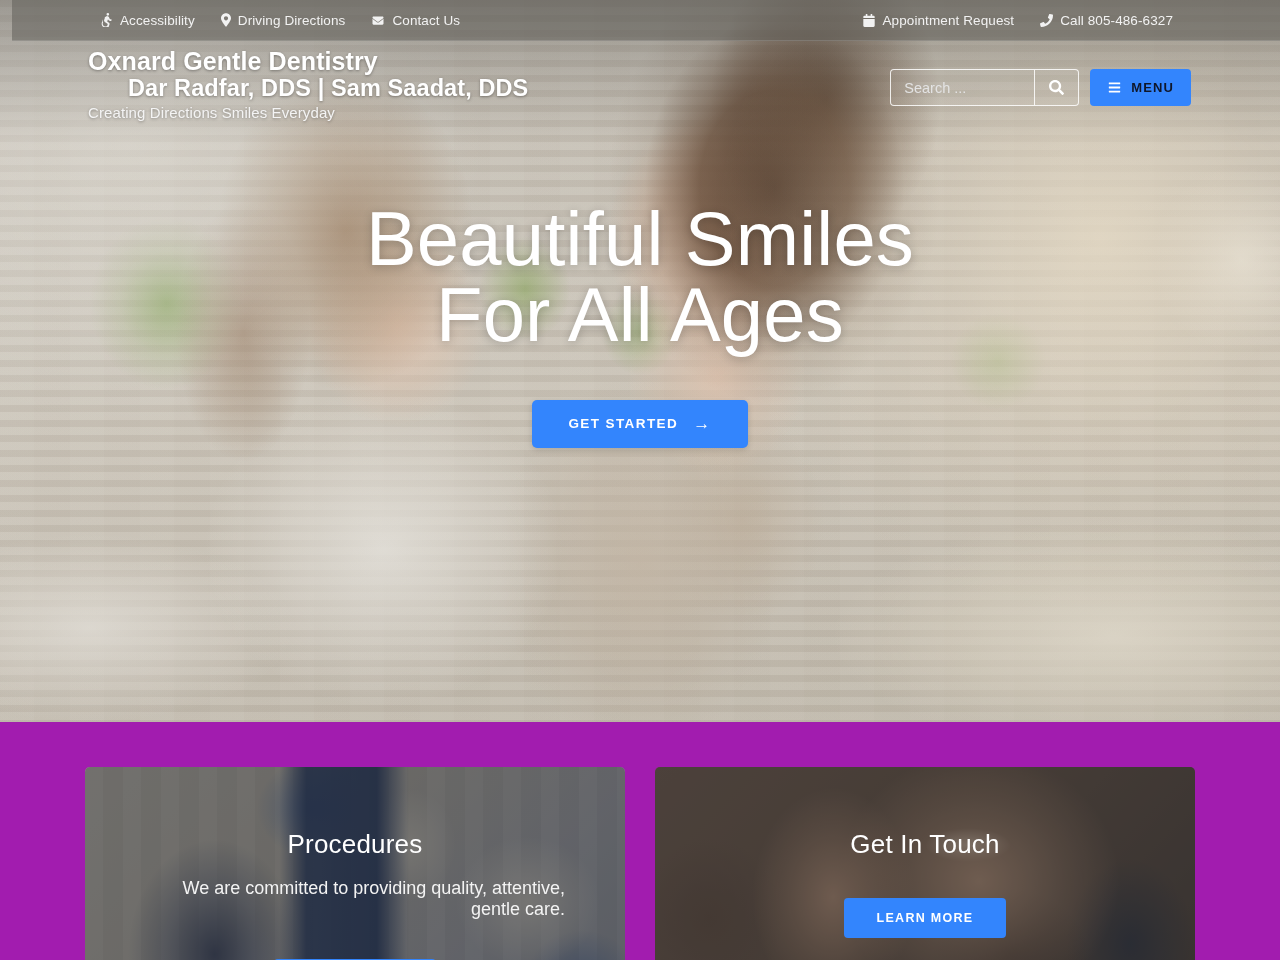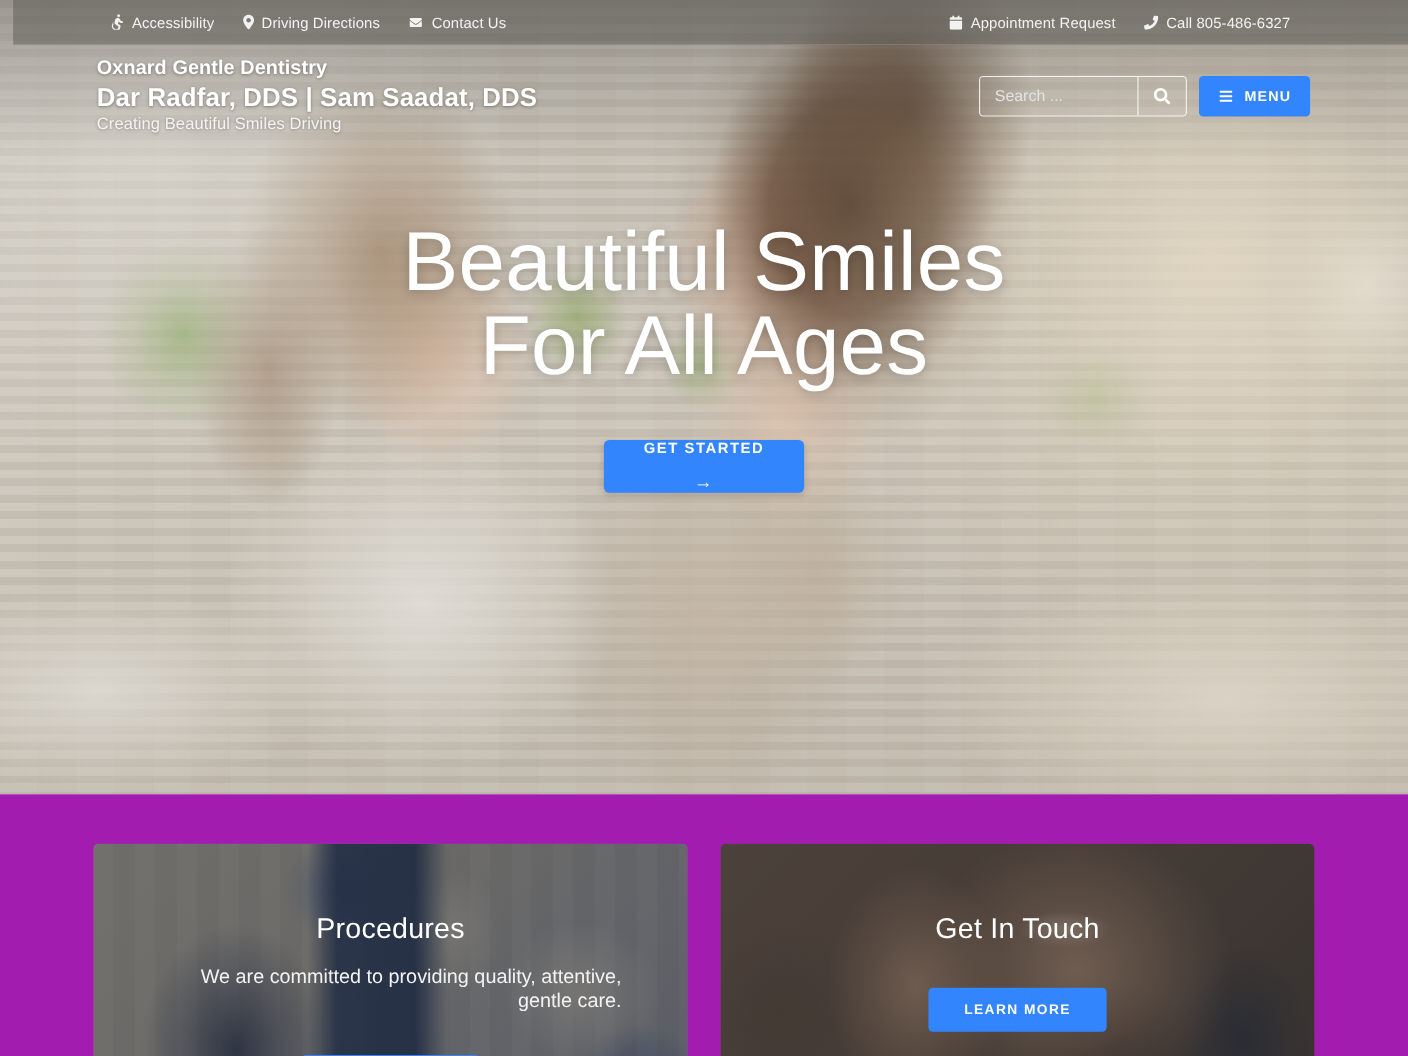--- a/index.html
+++ b/index.html
@@ -106,30 +106,31 @@
     z-index: 11;
   }
   .brand {
     position: absolute;
     left: 88px;
     top: 7px;
     color: #ffffff;
     text-shadow: 0 1px 3px rgba(0,0,0,0.34);
   }
   .brand-line1 {
-    font-size: 18px;
+    font-size: 25px;
     font-weight: bold;
     line-height: 27px;
     letter-spacing: .1px;
   }
   .brand-line2 {
     font-size: 23.5px;
     font-weight: bold;
     line-height: 27px;
     letter-spacing: .1px;
+    margin-left: 40px;
   }
   .brand-tag {
     font-size: 15px;
     font-weight: normal;
     line-height: 21px;
     letter-spacing: .1px;
     color: #f4f4f4;
   }
 
   .header-tools {
@@ -174,21 +175,21 @@
 
   .menu-btn {
     display: flex;
     align-items: center;
     gap: 9px;
     height: 37px;
     padding: 0 17px;
     border: 0;
     border-radius: 4px;
     background: #3385fd;
-    color: #ffffff;
+    color: #0f172a;
     font-size: 13px;
     font-weight: bold;
     letter-spacing: 1.1px;
     cursor: pointer;
     font-family: "Liberation Sans", sans-serif;
   }
   .menu-btn svg { fill: #ffffff; display: block; }
 
   
   .hero-content {
@@ -224,21 +225,20 @@
     border: 0;
     border-radius: 5px;
     padding: 0 36px;
     height: 48px;
     font-size: 13.5px;
     font-weight: bold;
     letter-spacing: 1.4px;
     cursor: pointer;
     font-family: "Liberation Sans", sans-serif;
     box-shadow: 0 2px 6px rgba(0,0,0,0.14);
-    flex-direction: column;
   }
   .cta-btn .arrow { font-size: 17px; font-weight: normal; line-height: 1; }
 
   
   .cards-section {
     width: 1280px;
     height: 272px;
     background: #a21caf;
     display: flex;
     justify-content: center;
@@ -385,21 +385,21 @@
         <span>Call 805-486-6327</span>
       </a>
 
     </div>
   </div>
 
   <div class="header-row">
     <div class="brand">
       <div class="brand-line1">Oxnard Gentle Dentistry</div>
       <div class="brand-line2">Dar Radfar, DDS | Sam Saadat, DDS</div>
-      <div class="brand-tag">Creating Beautiful Smiles Driving</div>
+      <div class="brand-tag">Creating Directions Smiles Everyday</div>
     </div>
 
     <div class="header-tools">
       <div class="search-group">
         <input class="search-input" type="text" placeholder="Search ..." style="">
         <button class="search-btn">
           <span>
             <svg width="15" height="15" viewBox="0 0 512 512">
                 <path d="M505 442.7L405.3 343c-4.5-4.5-10.6-7-17-7H372c27.6-35.3 44-79.7 44-128C416 93.1 322.9 0 208 0S0 93.1 0 208s93.1 208 208 208c48.3 0 92.7-16.4 128-44v16.3c0 6.4 2.5 12.5 7 17l99.7 99.7c9.4 9.4 24.6 9.4 33.9 0l28.3-28.3c9.4-9.4 9.4-24.6 .1-34zM208 336c-70.7 0-128-57.2-128-128 0-70.7 57.2-128 128-128 70.7 0 128 57.2 128 128 0 70.7-57.2 128-128 128z"></path>
               </svg>

